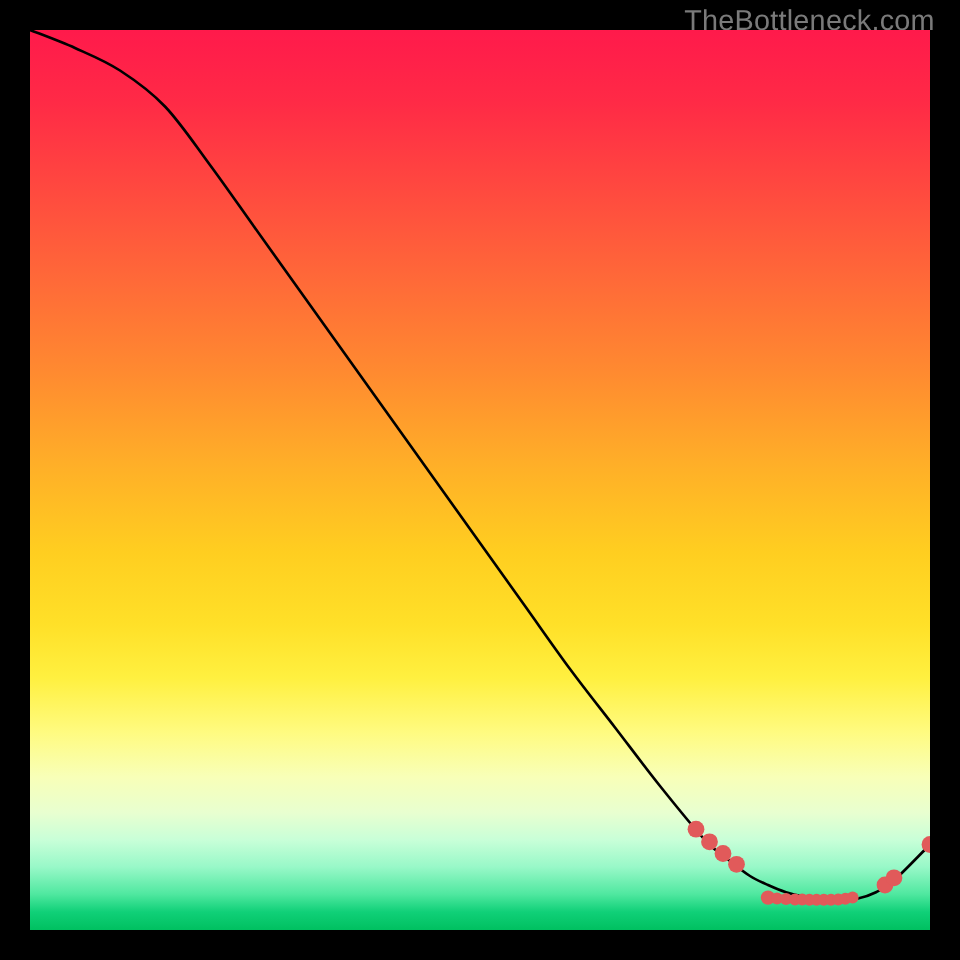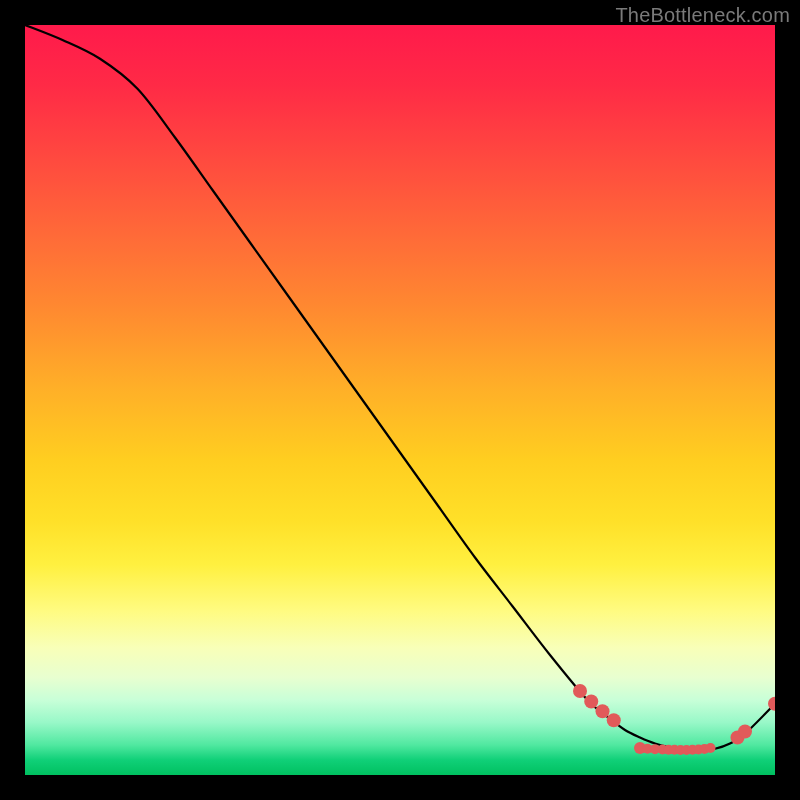--- a/index.html
+++ b/index.html
@@ -48,23 +48,23 @@
   svg.curve {
     position: absolute;
     left: 0;
     top: 0;
     width: 750px;
     height: 750px;
   }
   .attribution {
     position: absolute;
     top: 4px;
-    right: 10px;
+    right: 21px;
     color: #7a7a7a;
-    font-size: 20px;
+    font-size: 24px;
     font-weight: 400;
     letter-spacing: 0.2px;
     user-select: text;
   }
 </style>
 </head>
 <body>
 
 <div class="outer">
   <div class="attribution">TheBottleneck.com</div>

